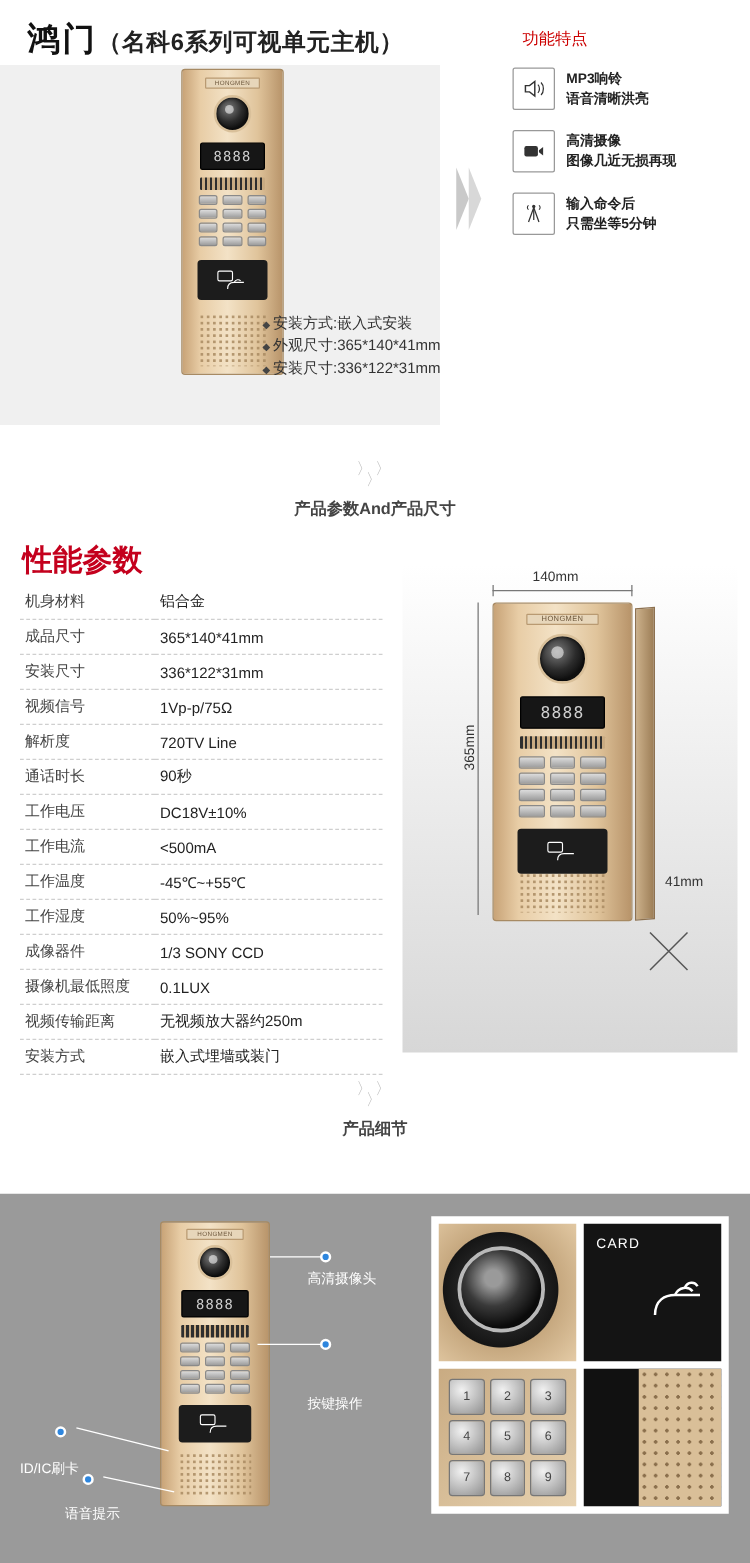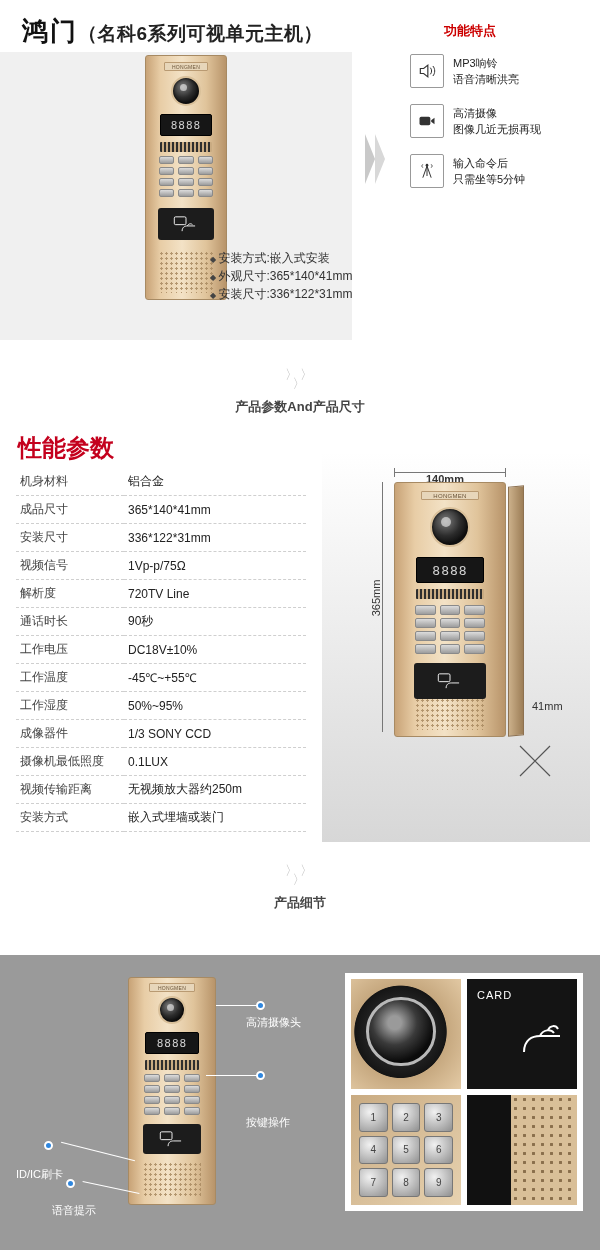--- a/index.html
+++ b/index.html
@@ -123,30 +123,30 @@
   .arrows-right {
     position: absolute; left: 363px; top: 130px;
     color: #bbb;
   }
 
   
   .features {
     position: absolute; left: 410px; top: 22px; width: 180px;
   }
   .features h3 {
-    font-size: 13px; color: #c00; margin: 0 0 14px 34px; font-weight: bold;
+    font-size: 13px; color: #c00; margin: 0 0 14px 8px; font-weight: normal;
   }
   .feat-row { display: flex; align-items: flex-start; margin-bottom: 16px; }
   .feat-ico {
     width: 34px; height: 34px; border: 1px solid #999; border-radius: 2px;
     display: flex; align-items: center; justify-content: center;
     flex: 0 0 34px; margin-right: 9px; background: #fff;
   }
   .feat-ico svg { width: 20px; height: 20px; }
-  .feat-txt { font-size: 11px; line-height: 16px; color: #222; padding-top: 1px; }
+  .feat-txt { font-size: 11px; line-height: 16px; color: #222; padding-top: 1px; font-weight: bold; }
 
   
   .divider { text-align: center; padding: 10px 0 4px; }
   .chev { color: #bfbfbf; font-size: 13px; letter-spacing: 2px; line-height: 9px; }
   .sec-caption {
     text-align: center; font-size: 13px; color: #444; font-weight: bold;
     padding: 6px 0 10px;
   }
 
   
@@ -162,21 +162,21 @@
   table.params td { padding: 5px 4px; border-bottom: 1px dashed #cfcfcf; color: #333; }
   table.params td.k { width: 108px; color: #444; }
   table.params td.v { color: #222; }
 
   
   .dim-wrap {
     position: absolute; left: 322px; top: 26px; width: 268px; height: 390px;
     background: linear-gradient(#ffffff 0%, #e9e9e9 55%, #d7d7d7 100%);
   }
   .dim-top-label {
-    position: absolute; left: 104px; top: 21px; font-size: 11px; color: #333; font-weight: bold;
+    position: absolute; left: 104px; top: 4px; font-size: 11px; color: #333;
   }
   .dim-top-line {
     position: absolute; left: 72px; top: 20px; width: 112px; height: 1px; background: #777;
   }
   .dim-top-line::before, .dim-top-line::after {
     content: ""; position: absolute; top: -4px; width: 1px; height: 9px; background: #777;
   }
   .dim-top-line::before { left: 0; }
   .dim-top-line::after { right: 0; }
   .dim-left-line {
@@ -398,20 +398,24 @@
         </tr>
       <tr>
           <td class="k">通话时长</td>
           <td class="v">90秒</td>
         </tr>
       <tr>
           <td class="k">工作电压</td>
           <td class="v">DC18V±10%</td>
         </tr>
       <tr>
+          <td class="k">工作电流</td>
+          <td class="v">&lt;500mA</td>
+        </tr>
+      <tr>
           <td class="k">工作温度</td>
           <td class="v">-45℃~+55℃</td>
         </tr>
       <tr>
           <td class="k">工作湿度</td>
           <td class="v">50%~95%</td>
         </tr>
       <tr>
           <td class="k">成像器件</td>
           <td class="v">1/3 SONY CCD</td>

